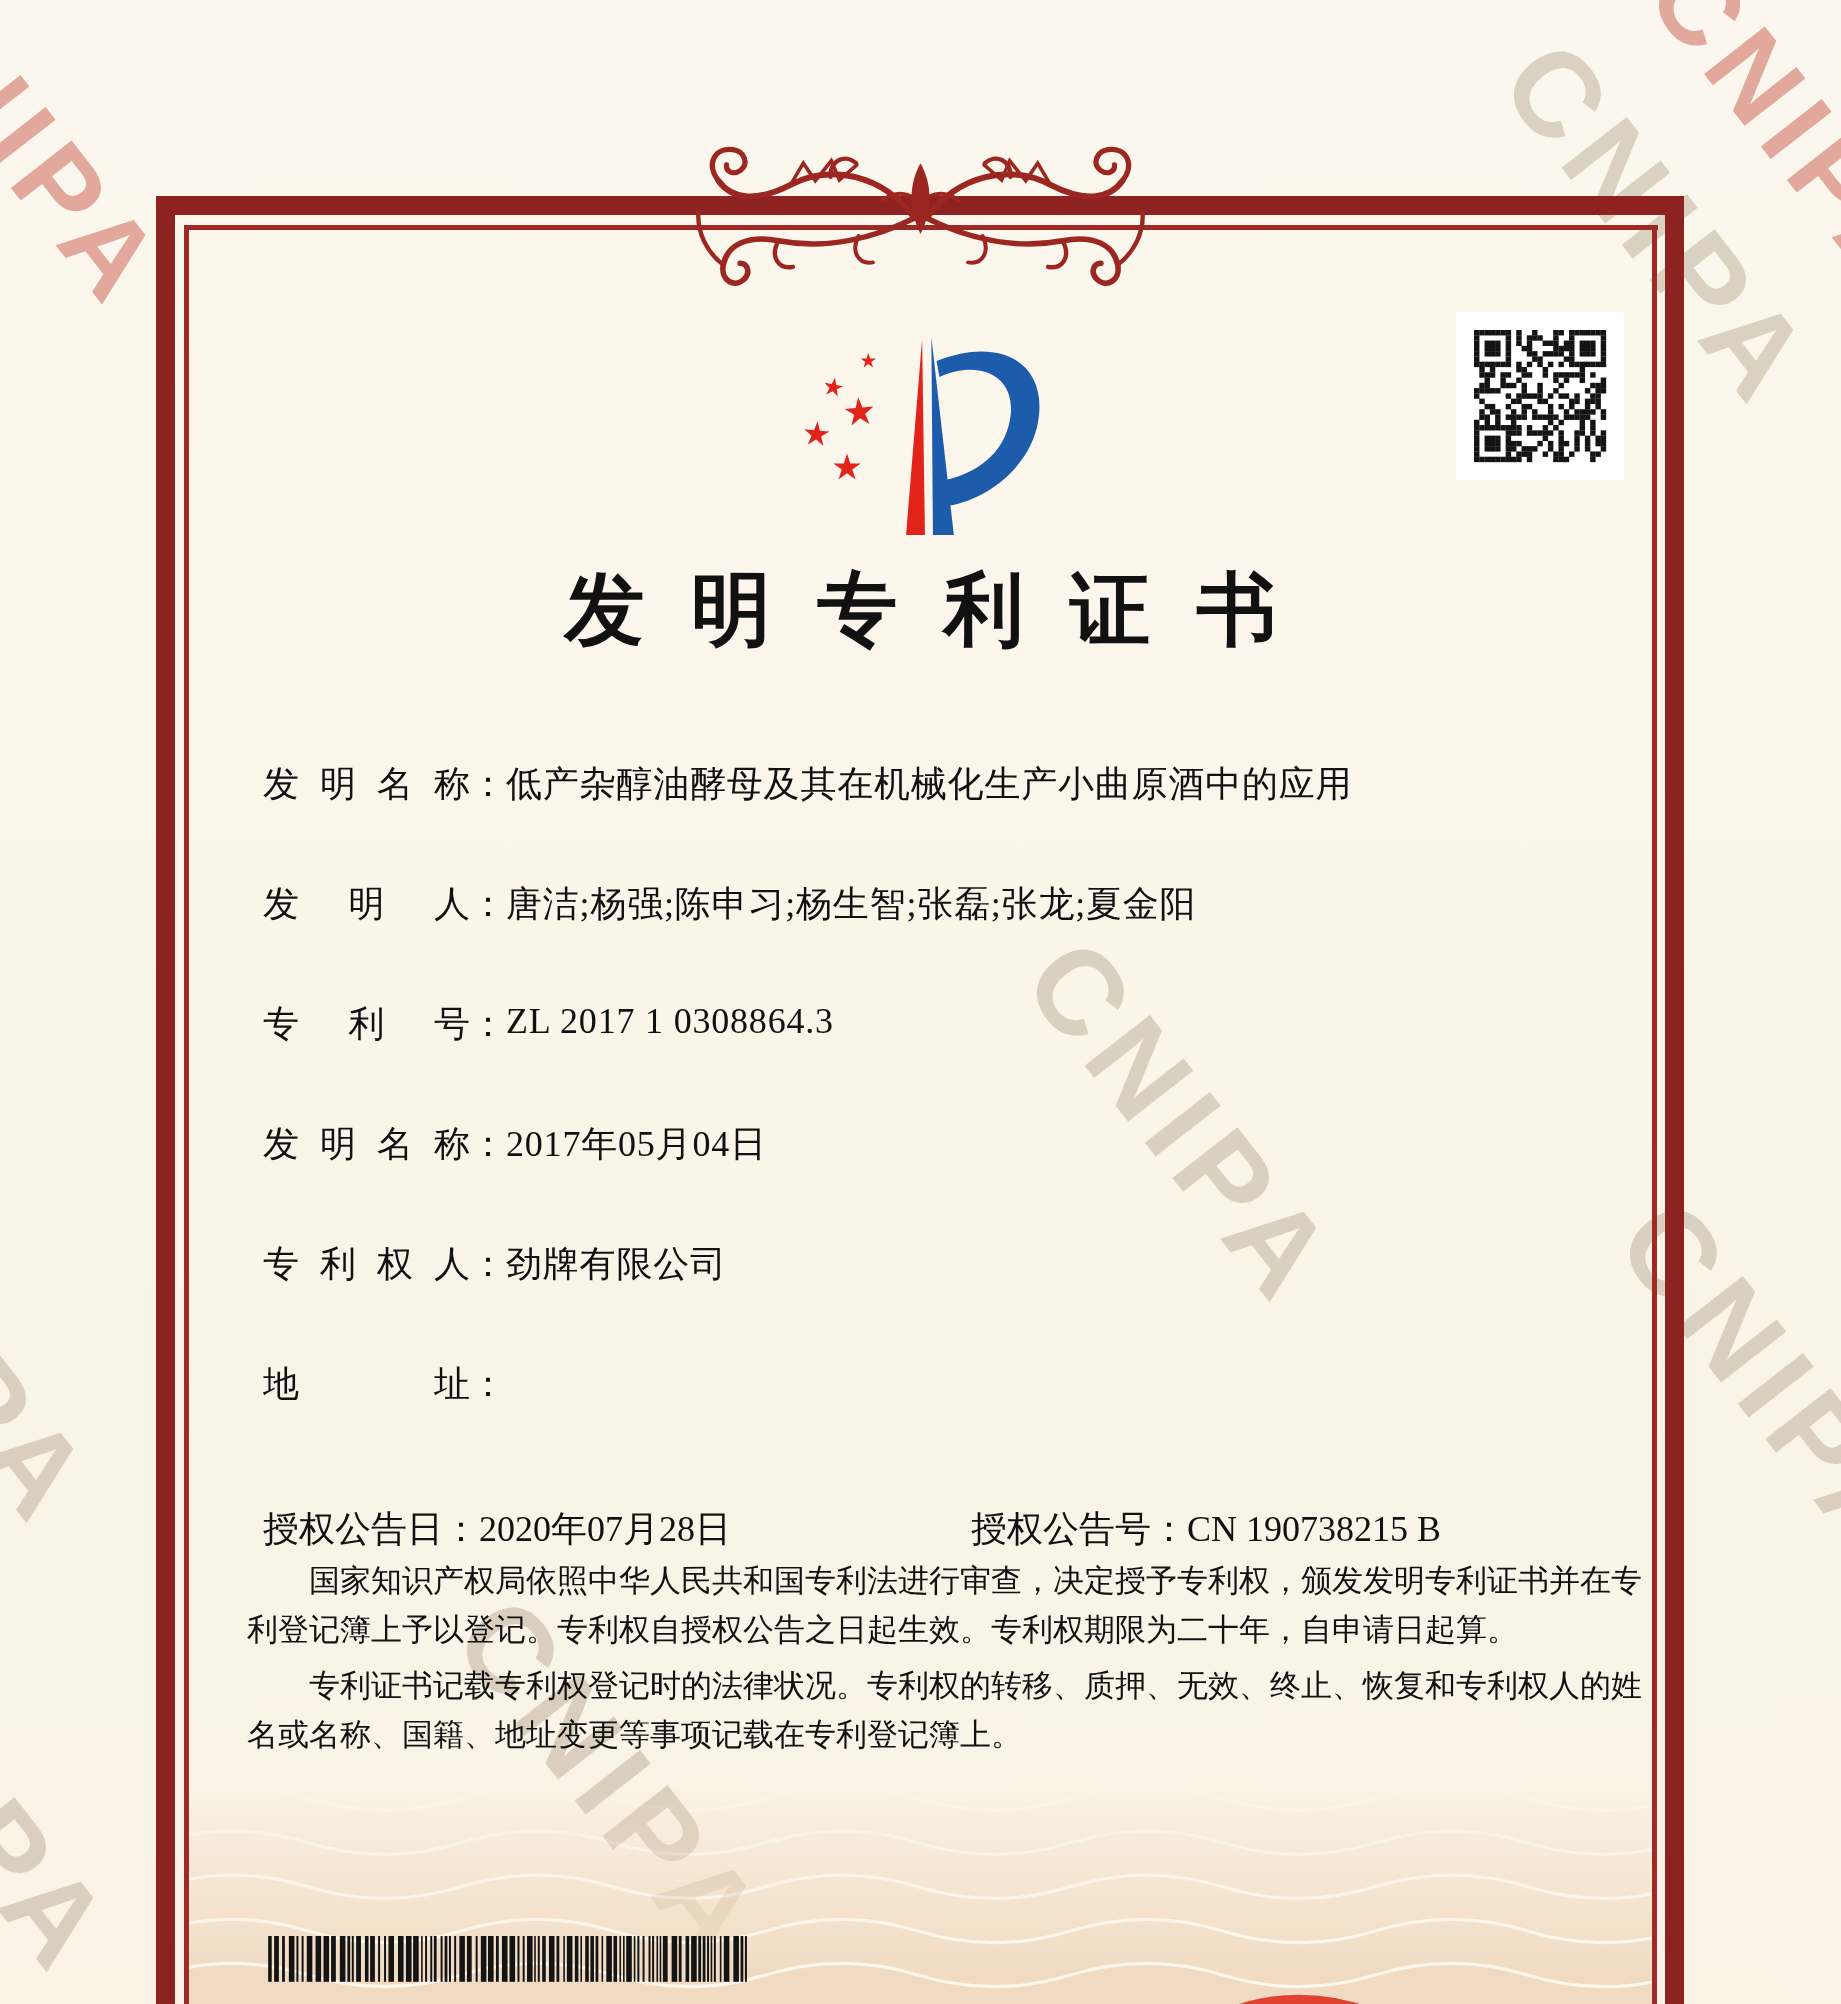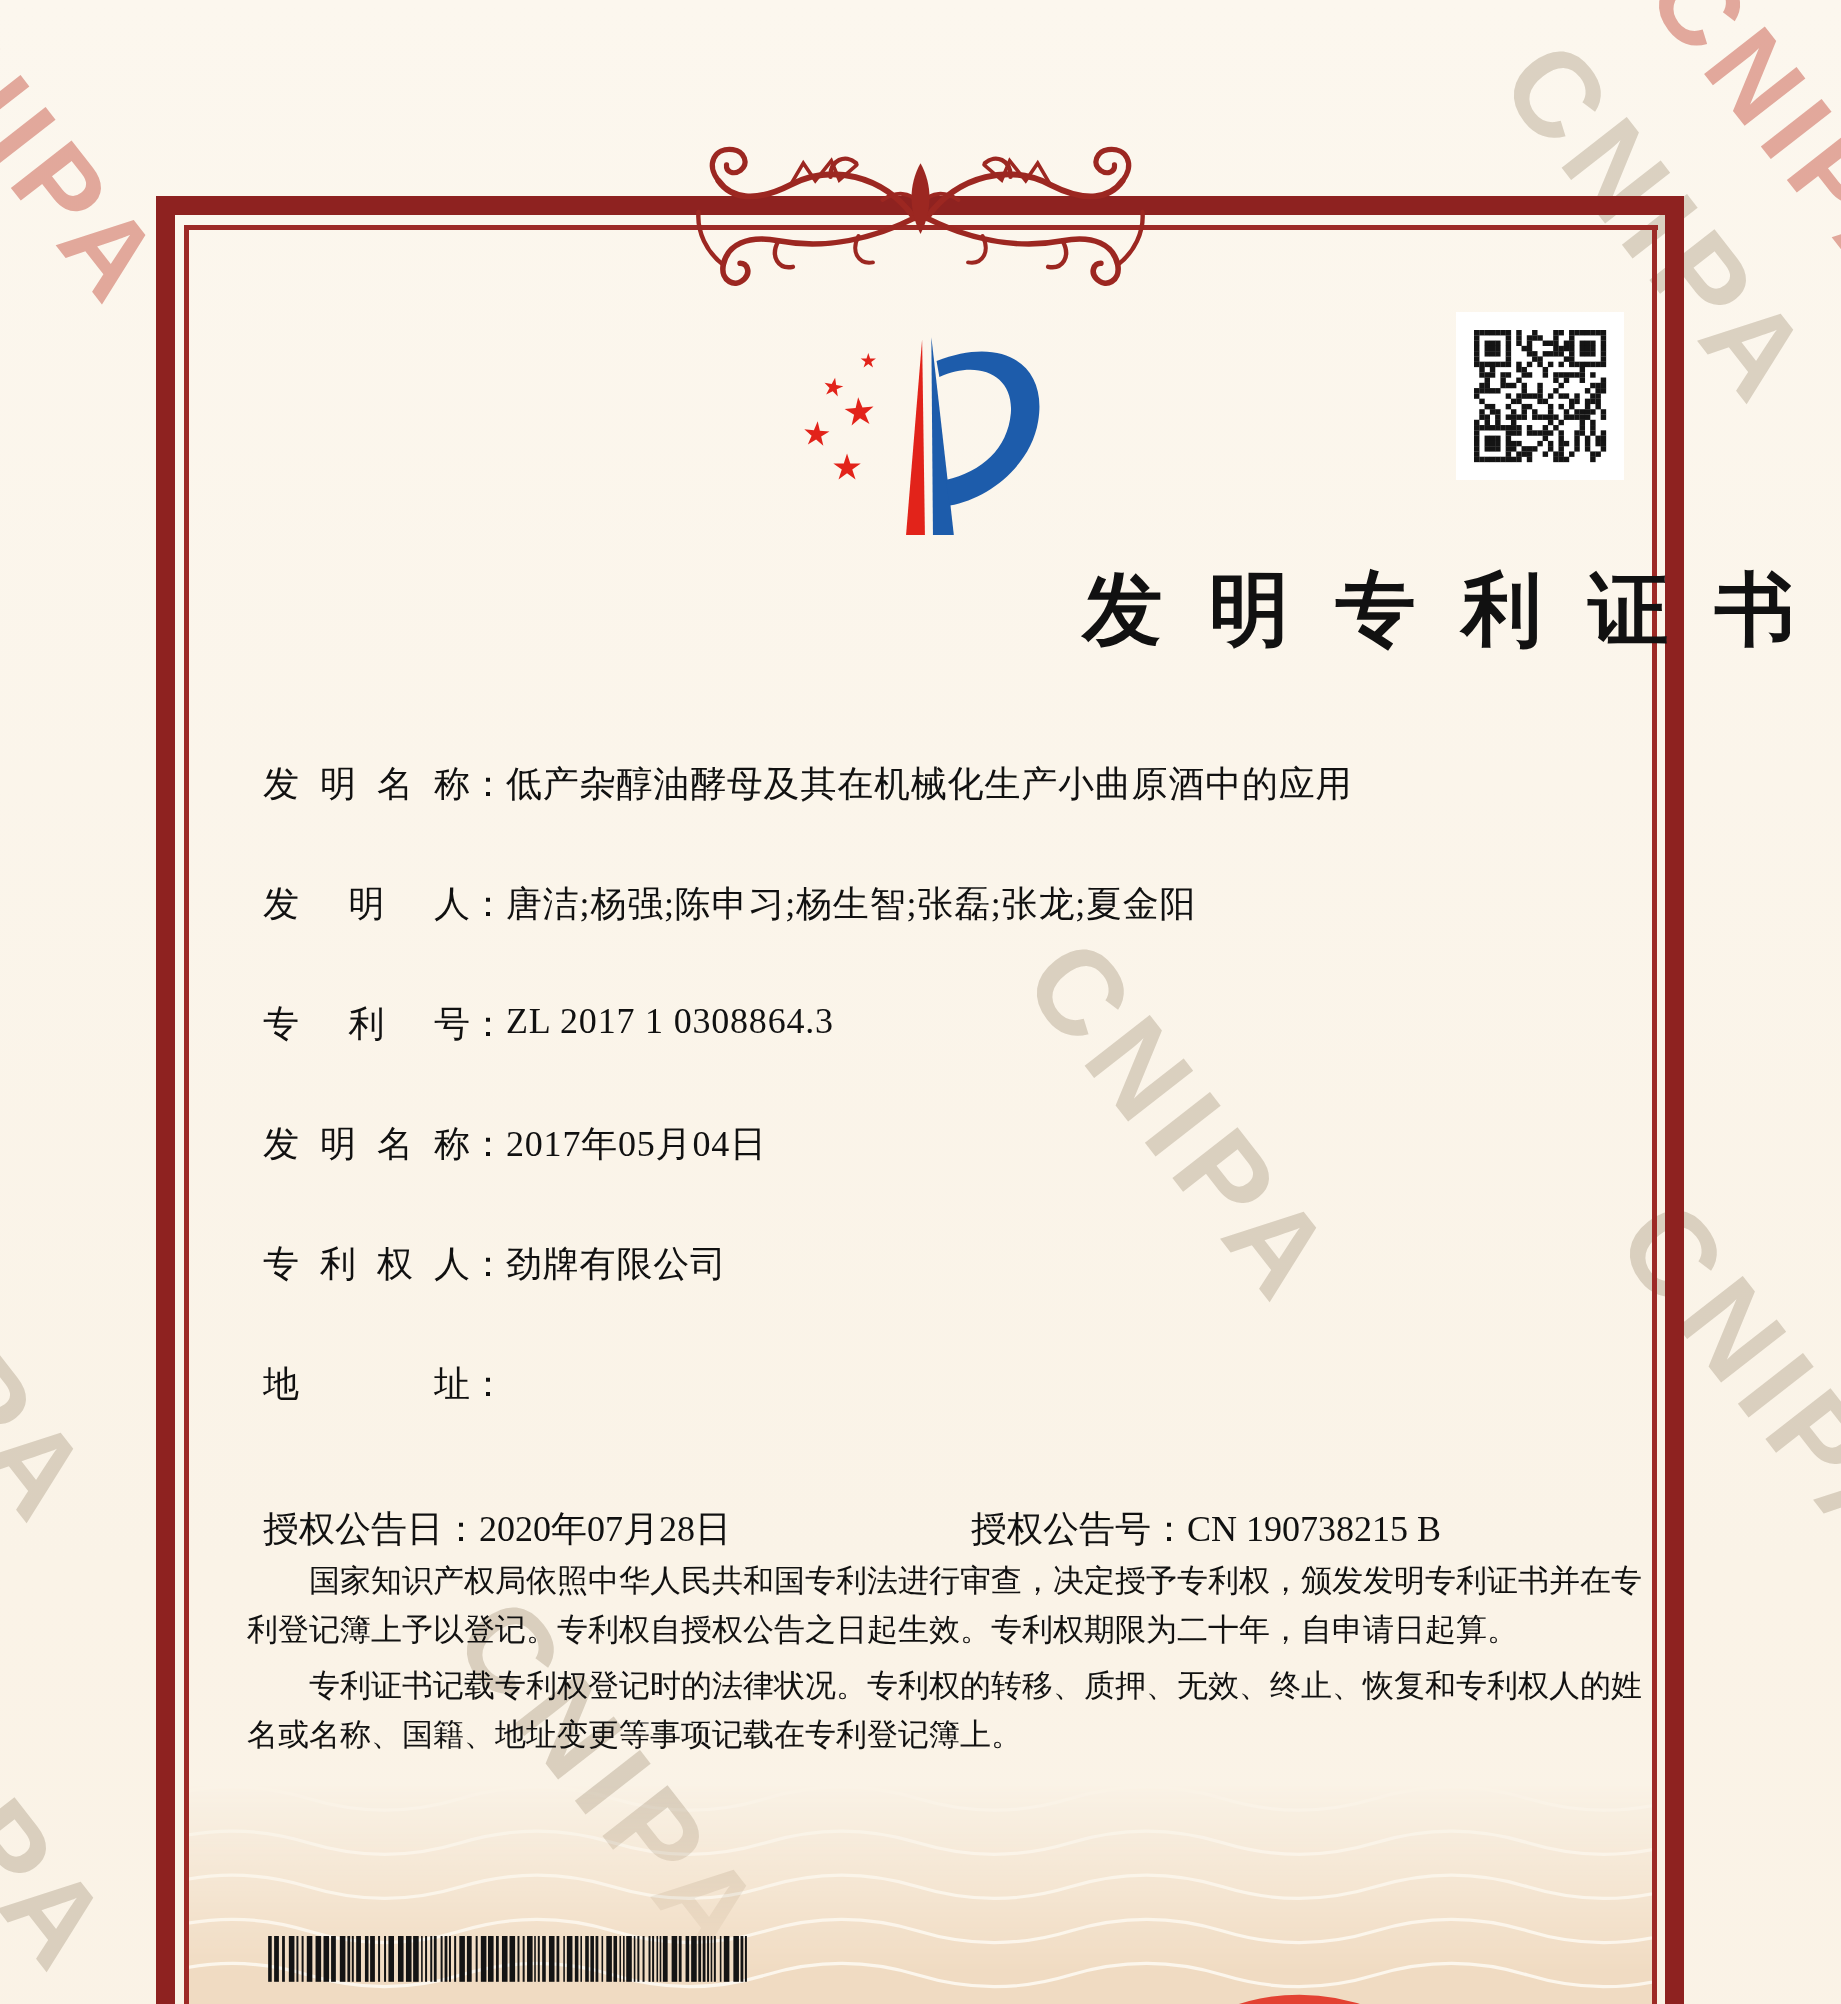--- a/index.html
+++ b/index.html
@@ -9,21 +9,21 @@
   .wm{position:absolute;font-family:"Liberation Sans","DejaVu Sans",sans-serif;
       font-weight:bold;letter-spacing:11.2px;transform:rotate(52deg);
       transform-origin:left top;user-select:none;white-space:nowrap;z-index:1;}
   .wm-tan{color:rgba(186,172,150,0.5);}
   .wm-red{color:rgba(199,90,74,0.5);}
   
   .bline{position:absolute;background:#8e2220;z-index:3;}
   .bline-thin{background:#9d2a26;}
   
   .certno{position:absolute;left:233px;top:329px;font-size:32px;letter-spacing:6.4px;z-index:5;}
-  .title{position:absolute;left:0;right:0;top:557px;text-align:right;font-size:80px;
+  .title{position:absolute;left:0;right:0;top:557px;text-align:center;font-size:80px;
          font-weight:600;letter-spacing:0.58em;text-indent:0.58em;z-index:5;}
   .fields{position:absolute;left:263px;top:760px;width:1395px;z-index:5;font-size:36px;}
   .frow{display:flex;align-items:flex-start;height:120px;}
   .flabel{display:inline-block;width:207px;text-align:justify;text-align-last:justify;flex:0 0 207px;}
   .fcolon{flex:0 0 28px;}
   .fvalue{flex:1;letter-spacing:0.8px;}
   .grantrow{position:absolute;left:263px;top:1482px;width:1395px;font-size:36px;z-index:5;margin-top:23px;}
   .grant2{position:absolute;left:708px;top:0;}
   .paras{position:absolute;left:247px;top:1556px;width:1395px;font-size:31px;line-height:49px;
          text-align:justify;z-index:5;}

